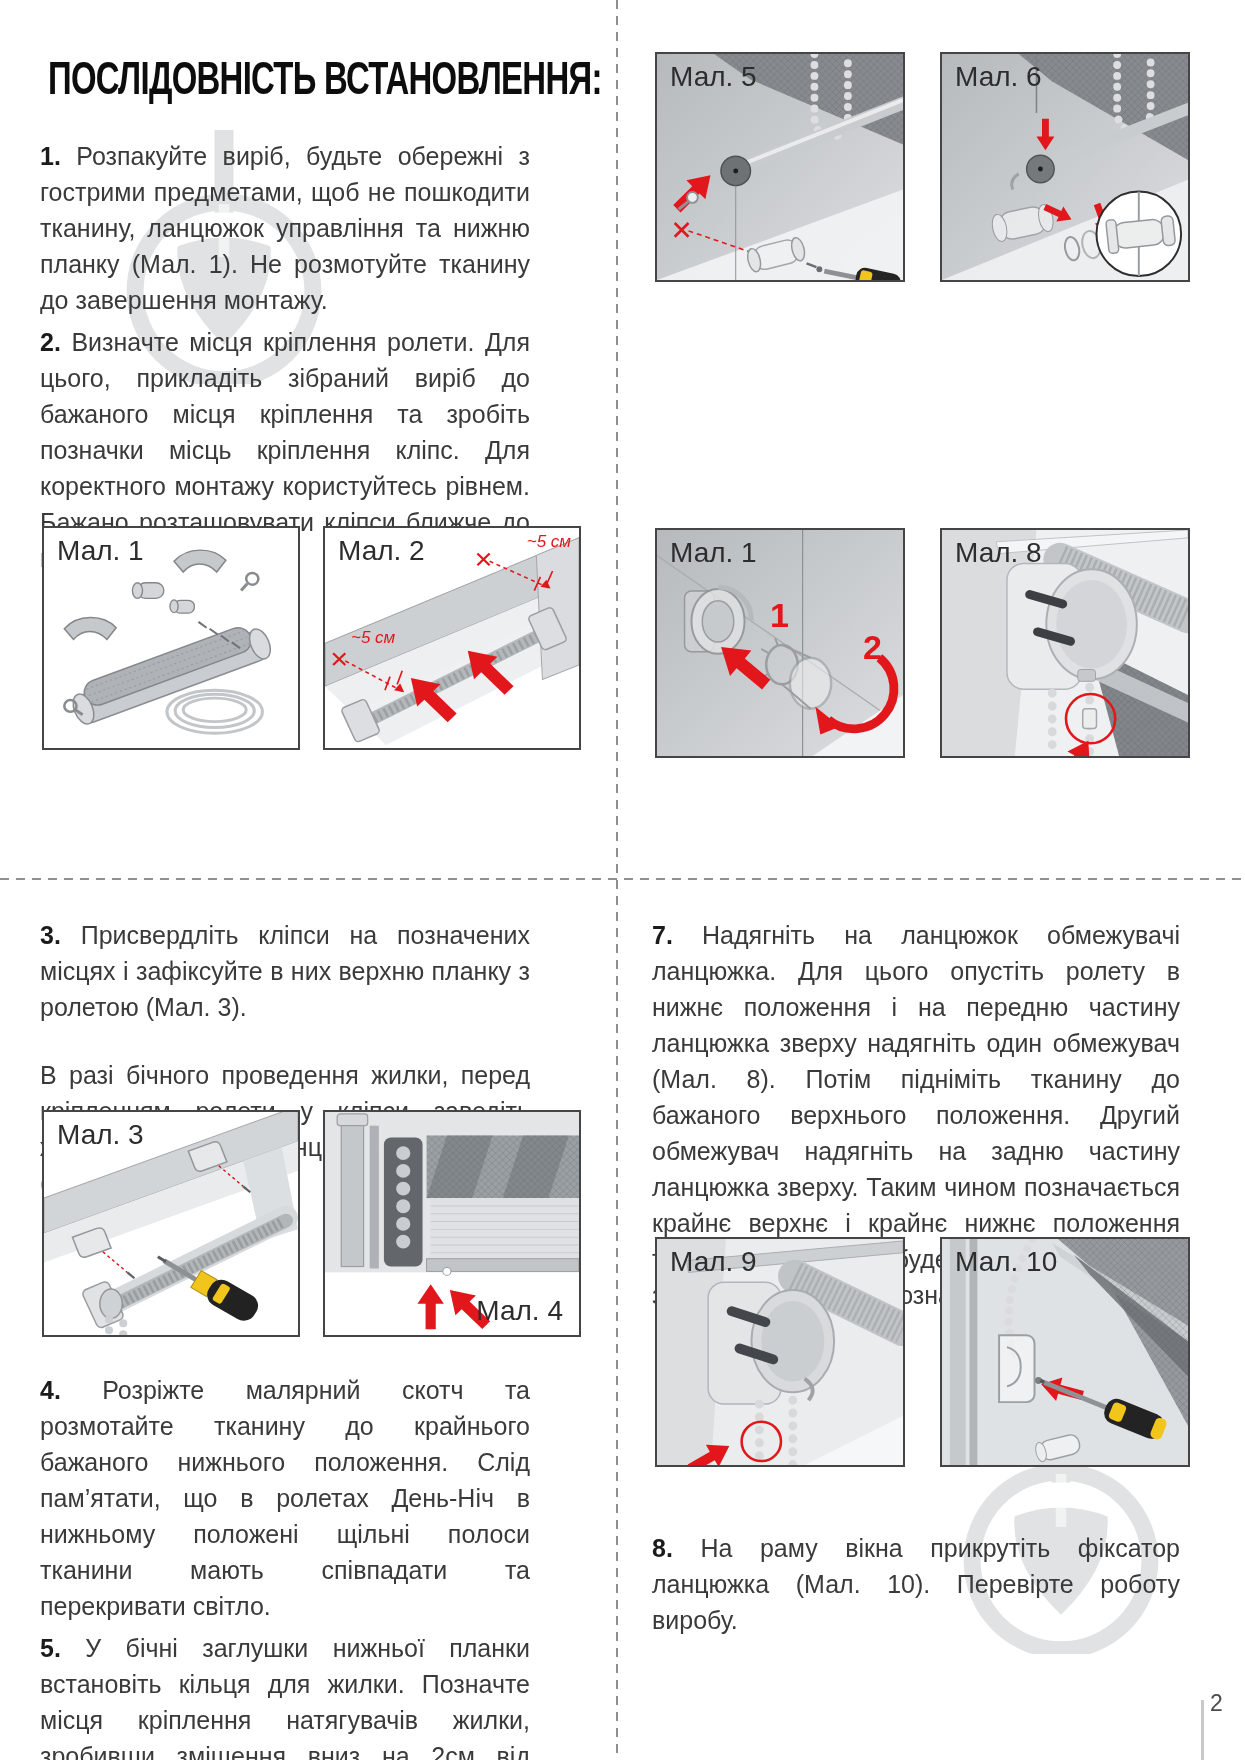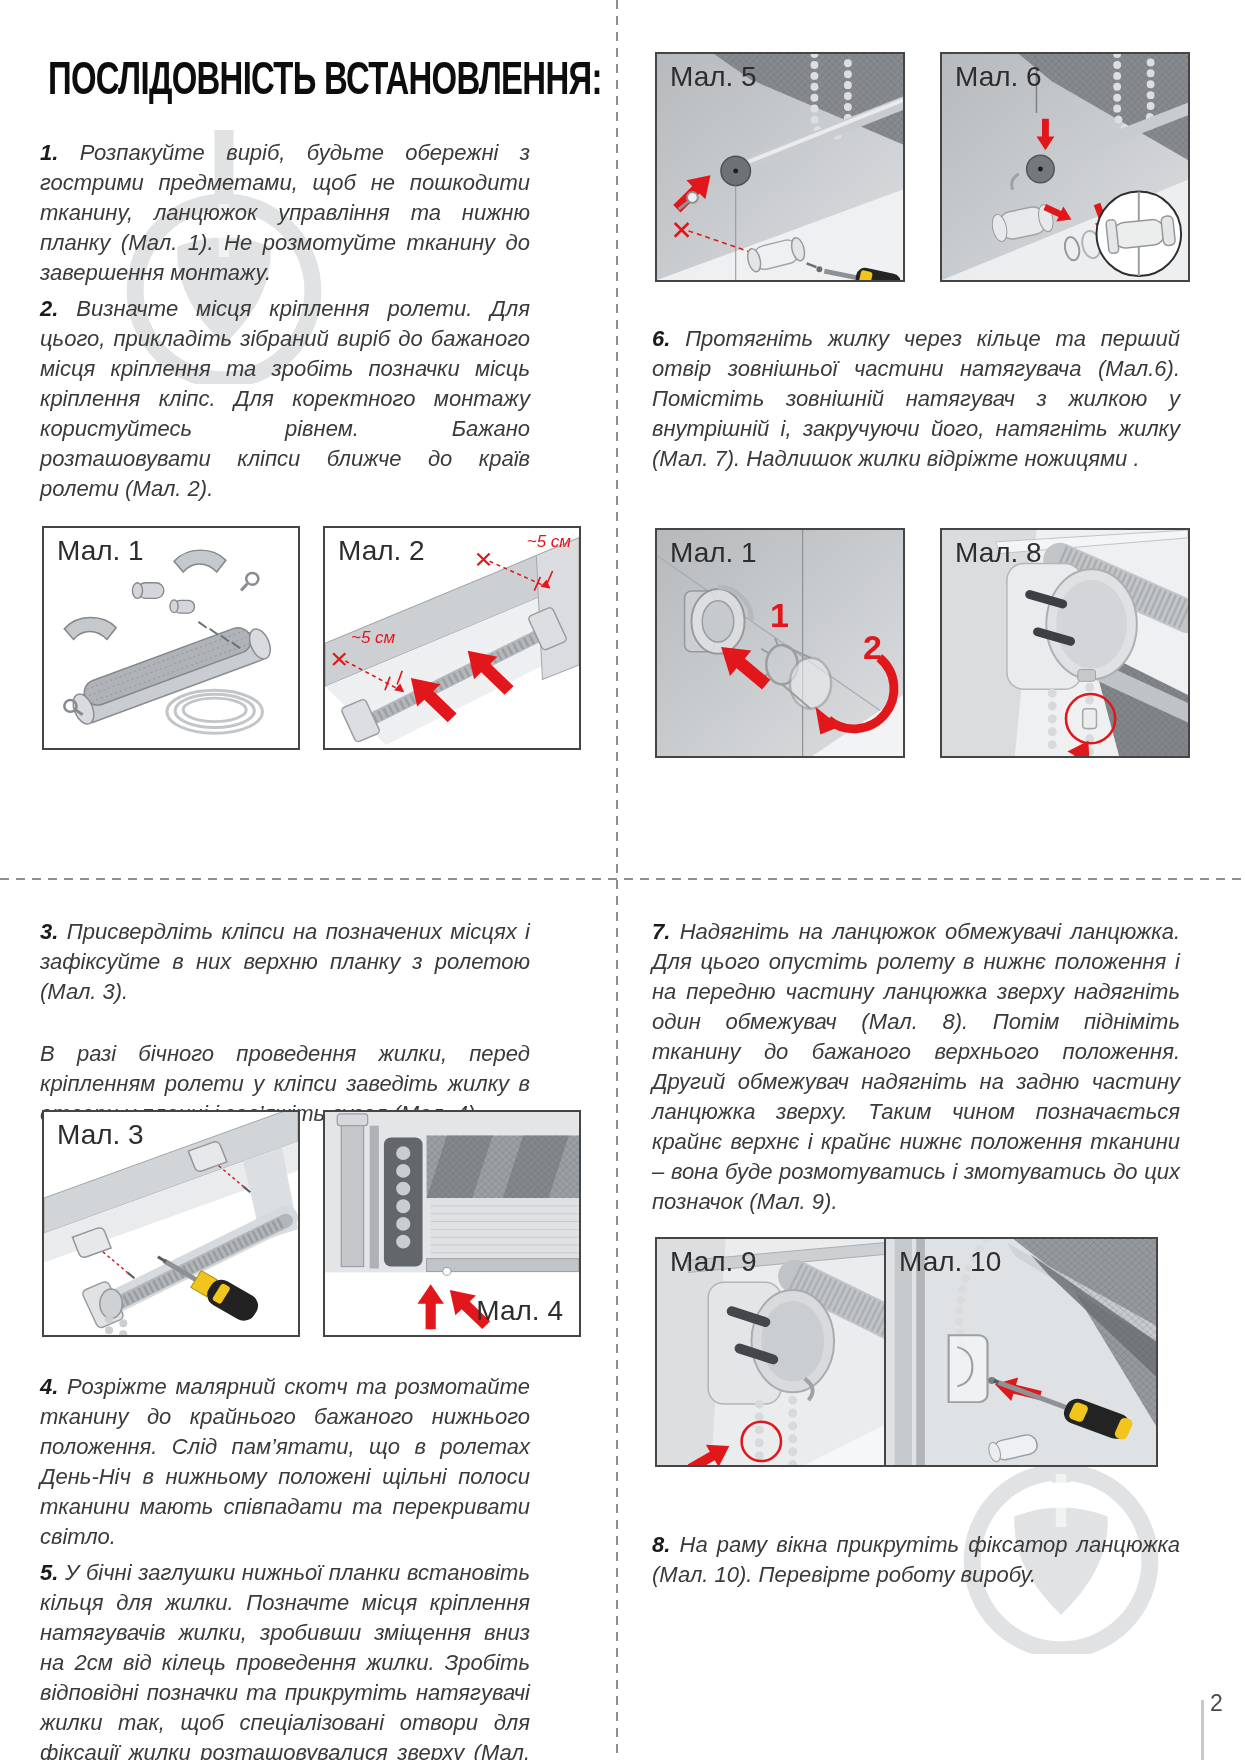--- a/index.html
+++ b/index.html
@@ -8,21 +8,21 @@
   
   .divider-v{position:absolute;left:616px;top:0;width:2px;height:1760px;z-index:1;
     background:repeating-linear-gradient(to bottom,#8f8f8f 0 9px,transparent 9px 16px);}
   .divider-h{position:absolute;left:0;top:878px;width:1245px;height:2px;z-index:1;
     background:repeating-linear-gradient(to right,#8f8f8f 0 9px,transparent 9px 16px);}
   
   .page-title{position:absolute;left:48px;top:50px;font-size:47px;font-weight:700;
     color:#0d0d0d;letter-spacing:-1px;white-space:nowrap;
     transform:scaleX(0.70);transform-origin:0 0;z-index:2;}
   
-  .tb{position:absolute;z-index:2;font-size:22px;line-height:30px;text-align:justify;font-style:italic;}
+  .tb{position:absolute;z-index:2;font-size:25px;line-height:36px;text-align:justify;}
   .tb p{margin:0 0 6px 0;}
   .tb .n{font-weight:700;color:#1b1b1b;}
   .tb .part2{display:block;margin-top:32px;}
   
   .fig{position:absolute;border:2px solid #454545;background:#fff;box-sizing:border-box;
        overflow:hidden;z-index:2;padding-left:22px;}
   .fig svg{position:absolute;left:0;top:0;width:100%;height:100%;display:block;}
   .fig-label{position:absolute;left:13px;top:7px;font-size:28px;color:#2d2d2d;z-index:3;}
   .fig-label.br{left:auto;top:auto;right:16px;bottom:8px;margin-top:24px;}
   .dim{position:absolute;color:#e2171c;font-weight:400;font-style:italic;font-size:17px;z-index:3;text-align:right;}
@@ -69,23 +69,20 @@
   <div class="divider-v"></div>
   <div class="divider-h"></div>
 
   <div class="page-title">ПОСЛІДОВНІСТЬ ВСТАНОВЛЕННЯ:</div>
 
   <div class="tb" style="left:40px;top:138px;width:490px">
     <p><b class="n">1.</b> <span>Розпакуйте виріб, будьте обережні з гострими предметами, щоб не пошкодити тканину, ланцюжок управління та нижню планку (Мал. 1). Не розмотуйте тканину до завершення монтажу.</span></p>
     <p><b class="n">2.</b> <span>Визначте місця кріплення ролети. Для цього, прикладіть зібраний виріб до бажаного місця кріплення та зробіть позначки місць кріплення кліпс. Для коректного монтажу користуйтесь рівнем. Бажано розташовувати кліпси ближче до країв ролети (Мал. 2).</span></p>
   </div>
 
-  <div class="tb" style="left:652px;top:324px;width:528px">
-    <p><b class="n">6.</b> <span>Протягніть жилку через кільце та перший отвір зовнішньої частини натягувача (Мал.6). Помістіть зовнішній натягувач з жилкою у внутрішній і, закручуючи його, натягніть жилку (Мал. 7). Надлишок жилки відріжте ножицями .</span></p>
-  </div>
 
   <div class="tb" style="left:40px;top:917px;width:490px">
     <p><b class="n">3.</b> <span>Присвердліть кліпси на позначених місцях і зафіксуйте в них верхню планку з ролетою (Мал. 3).</span>
     <span class="part2">В разі бічного проведення жилки, перед кріпленням ролети у кліпси заведіть жилку в отвори у планці і зав’яжіть вузол (Мал. 4).</span></p>
   </div>
 
   <div class="tb" style="left:40px;top:1372px;width:490px">
     <p><b class="n">4.</b> <span>Розріжте малярний скотч та розмотайте тканину до крайнього бажаного нижнього положення. Слід пам’ятати, що в ролетах День-Ніч в нижньому положені щільні полоси тканини мають співпадати та перекривати світло.</span></p>
     <p><b class="n">5.</b> <span>У бічні заглушки нижньої планки встановіть кільця для жилки. Позначте місця кріплення натягувачів жилки, зробивши зміщення вниз на 2см від кілець проведення жилки. Зробіть відповідні позначки та прикрутіть натягувачі жилки так, щоб спеціалізовані отвори для фіксації жилки розташовувалися зверху (Мал. 5).</span></p>
   </div>
@@ -402,21 +399,21 @@
       <g stroke="#d7d9db" stroke-width="9" stroke-linecap="round" stroke-dasharray="0.1 13" fill="none">
         <path d="M104 168 V230"></path>
           <path d="M138 164 V230"></path>
       </g>
       <circle cx="106" cy="206" r="20" fill="none" stroke="#e2171c" stroke-width="2.6"></circle>
       <use href="#arw" transform="translate(80,222) rotate(150)" fill="#e2171c"></use>
     </svg>
     <span class="fig-label">Мал. 9</span>
   </div>
 
-  <div class="fig" style="left:884px;top:1237px;width:274px;height:230px">
+  <div class="fig" style="left:940px;top:1237px;width:250px;height:230px">
     <svg viewBox="0 0 250 230" preserveAspectRatio="none">
       <rect width="250" height="230" fill="#dfe2e4"></rect>
       <rect x="8" y="0" width="16" height="230" fill="#c6c9cb"></rect>
       <rect x="28" y="0" width="8" height="230" fill="#b2b5b8"></rect>
       <g>
         <polygon points="118,0 250,0 250,190 170,45" fill="#969a9e"></polygon>
         <polygon points="112,4 250,88 250,104 120,18" fill="#ced1d3" opacity="0.9"></polygon>
         <polygon points="134,16 250,104 250,140 150,36" fill="#6e7276" opacity="0.85"></polygon>
         <polygon points="118,0 250,0 250,190 170,45" fill="url(#mesh)"></polygon>
       </g>

